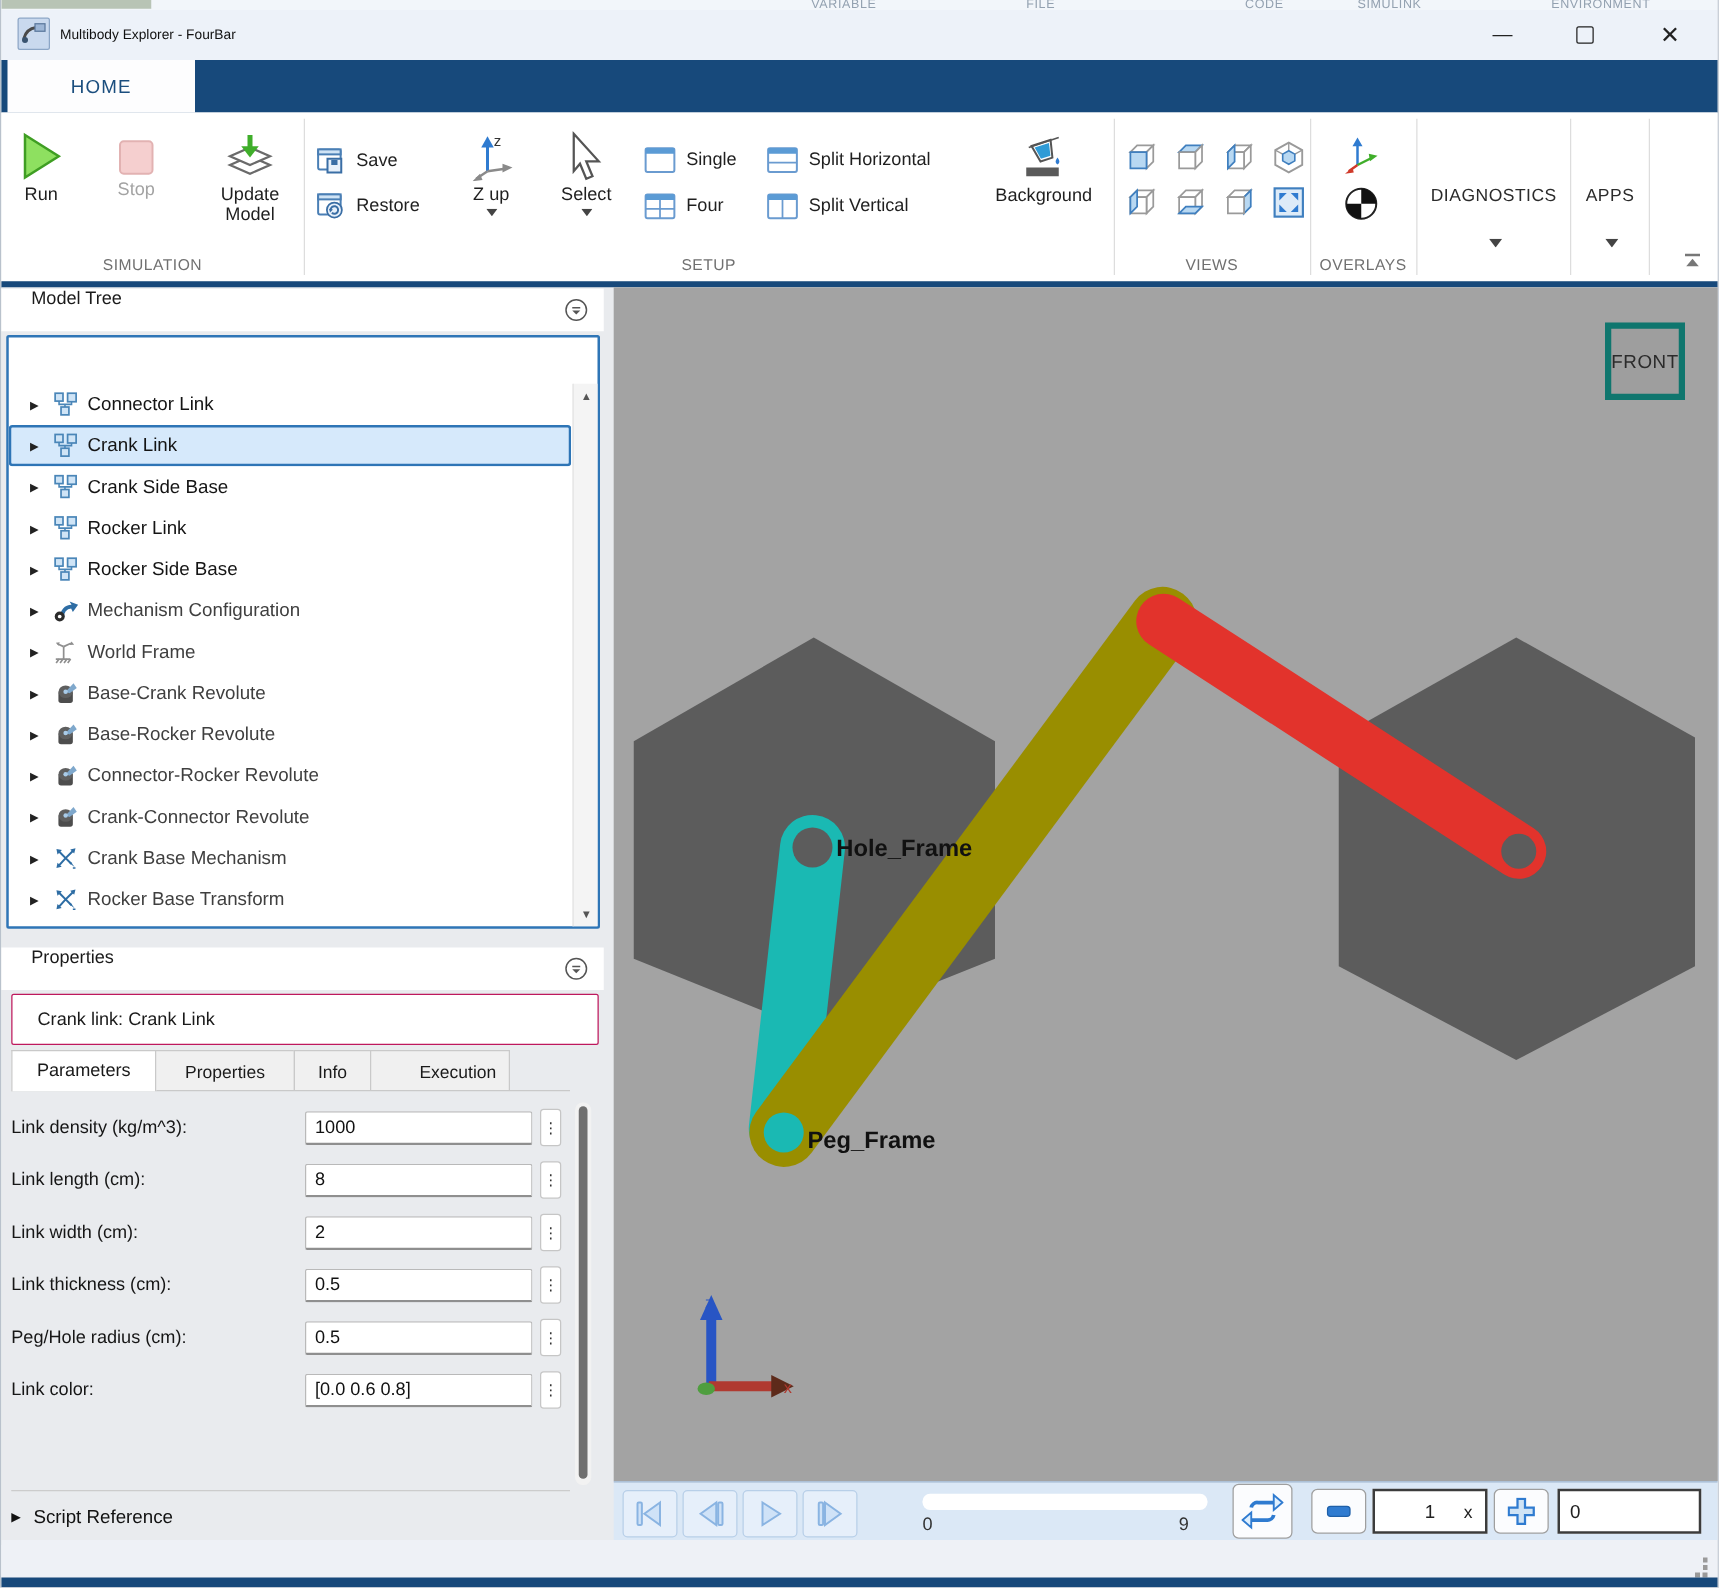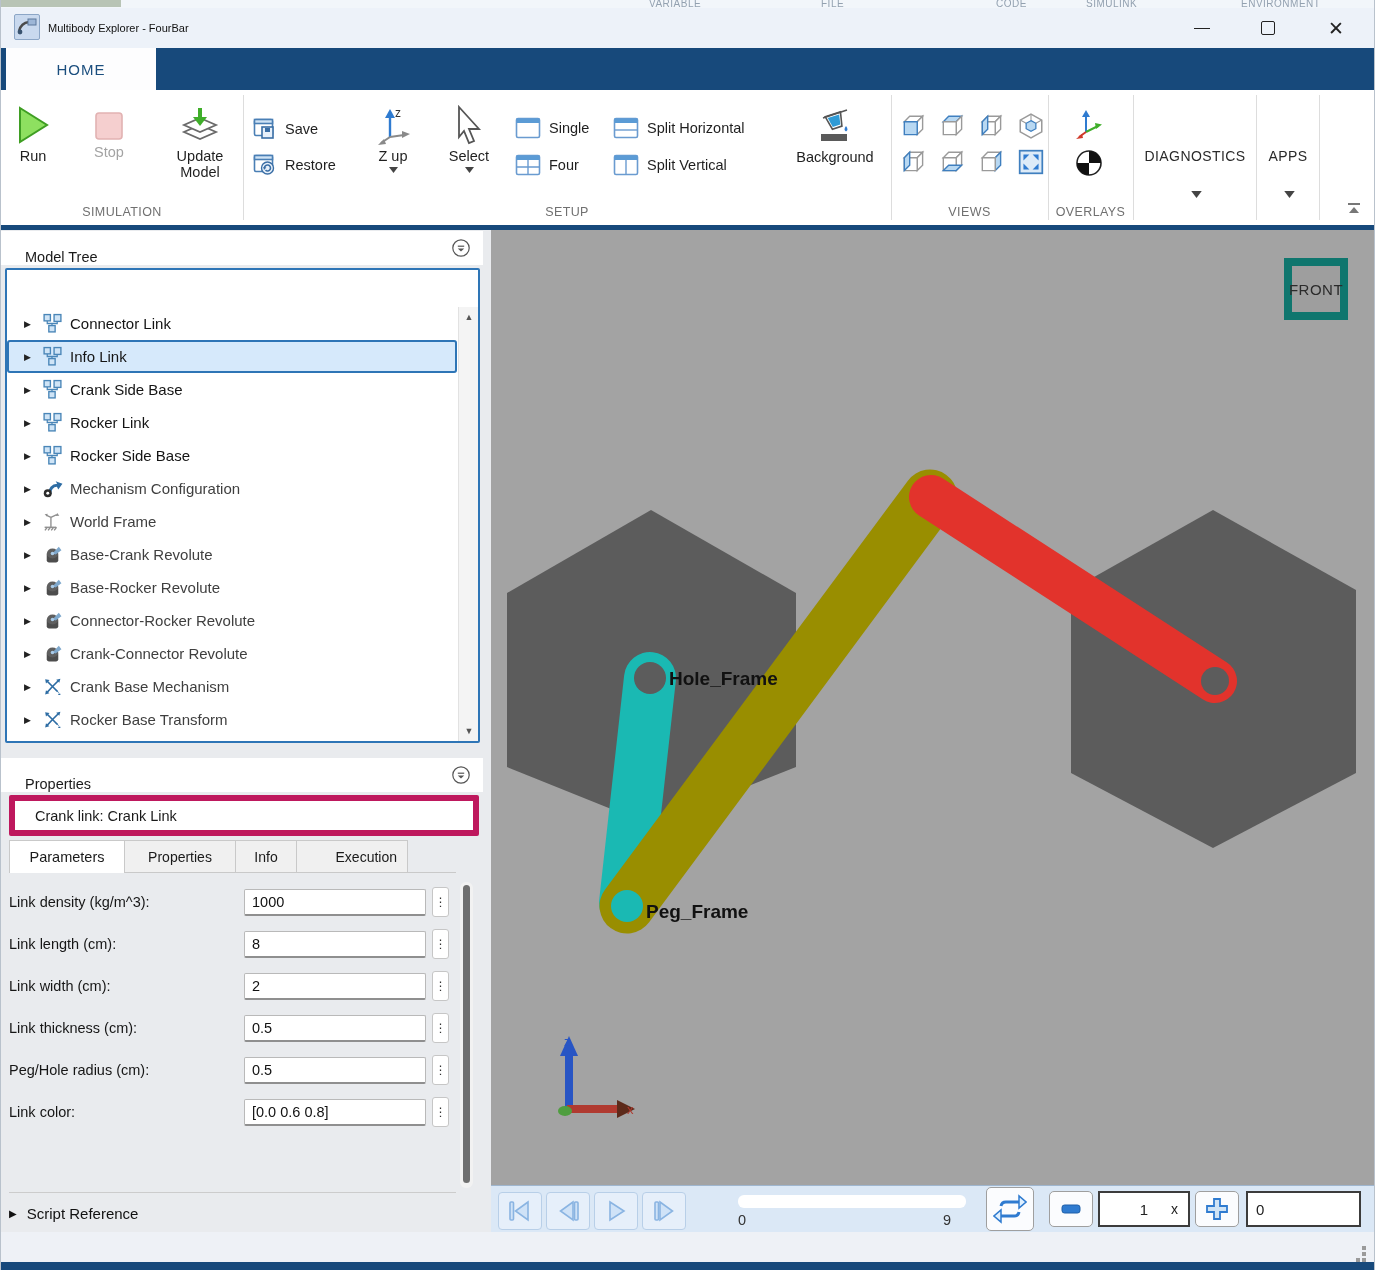--- a/index.html
+++ b/index.html
@@ -30,40 +30,40 @@
   .vsep{top:5px;height:125px;width:1px;background:#dddddd;}
   .seclabel{top:115px;font-size:12.5px;color:#707070;letter-spacing:.4px;text-align:center;}
   .tool{display:flex;flex-direction:column;align-items:center;gap:3px;font-size:14.5px;color:#1f1f1f;text-align:center;}
   .trow{display:flex;align-items:center;gap:8px;font-size:14.5px;color:#1f1f1f;}
   .caret{width:9px;height:6px;}
   .disabled{color:#a3a3a3;}
   .bigsec{display:flex;flex-direction:column;align-items:center;gap:27px;font-size:14px;color:#2b2b2b;letter-spacing:.4px;}
 
   
   #mainbg{left:0;top:230px;width:1375px;height:1002px;background:#e9ebee;}
-  .panelhdr{left:0;width:482px;height:34px;background:#ffffff;display:flex;align-items:flex-end;
+  .panelhdr{left:0;width:482px;height:34px;background:#ffffff;display:flex;align-items:flex-start;
             padding-left:24px;font-size:14.5px;color:#1a1a1a;}
   .hdrmenu{position:absolute;right:12px;top:7px;width:20px;height:20px;}
   #treebox{left:4px;top:268px;width:475px;height:475px;background:#fff;border:2px solid #2e75b6;border-radius:2px;}
   #rootrow{height:37px;border-bottom:1px solid #c9c9c9;display:flex;align-items:center;padding-left:12px;
            font-size:15.5px;font-weight:bold;color:#8f1d1d;position:relative;}
   #rootrow .rootline{position:absolute;right:20px;top:0;width:1px;height:37px;background:#d6d6d6;}
   #tree-rows{position:absolute;left:0;top:37px;right:21px;bottom:0;overflow:hidden;}
   .treerow{height:33px;display:flex;align-items:center;padding-left:17px;gap:7px;font-size:15px;color:#141414;}
   .treerow.muted .tlabel{color:#3f3f3f;}
   .treerow.selected{background:#d6e9fb;box-shadow:inset 0 0 0 2px #2e75b6;border-radius:3px;}
   .tri{font-size:9px;color:#222;width:11px;flex:none;}
   .ticon{width:21px;height:21px;flex:none;}
   .ticon svg{width:100%;height:100%;}
   #treescroll{position:absolute;top:37px;right:0;width:20px;bottom:0;background:#f4f4f4;border-left:1px solid #e2e2e2;}
   #treescroll .sarr{position:absolute;left:0;width:20px;height:20px;display:flex;align-items:center;justify-content:center;
                     font-size:9px;color:#555;}
   #treescroll .up{top:0;} #treescroll .dn{bottom:0;}
 
-  #selbox{left:8px;top:795px;width:470px;height:41px;background:#fff;border:6px solid #be185d;border-radius:2px;
+  #selbox{left:8px;top:795px;width:470px;height:41px;background:#fff;border:1px solid #be185d;border-radius:2px;
           display:flex;align-items:center;padding-left:20px;font-size:14.5px;color:#1a1a1a;}
   #tabsrow{left:8px;top:840px;width:447px;height:33px;display:flex;align-items:flex-end;border-bottom:1px solid #c9c9c9;}
   .ptab{height:32px;display:flex;align-items:center;justify-content:center;font-size:14px;color:#1a1a1a;
         background:#f0f0f0;border:1px solid #c9c9c9;border-bottom:none;margin-right:-1px;padding:0 10px;}
   .ptab.active{background:#fff;height:33px;margin-bottom:-1px;font-size:14.5px;}
 
   #prop-form{left:8px;top:881px;width:440px;}
   .frow{height:42px;display:flex;align-items:center;}
   .flabel{flex:1;font-size:14.5px;color:#161616;}
   .finput{width:182px;height:27px;background:#fff;border:1px solid #b9b9b9;border-bottom:2px solid #8f8f8f;
@@ -72,21 +72,21 @@
          display:flex;align-items:center;justify-content:center;font-size:12px;color:#333;}
   #propscroll{left:459px;top:882px;width:13px;height:306px;background:#f2f2f2;border-radius:6px;}
   #propthumb{position:absolute;left:3px;top:3px;width:7px;height:298px;background:#6f6f6f;border-radius:4px;}
   #propdivider{left:8px;top:1192px;width:447px;height:1px;background:#cccccc;}
   #scriptref{left:8px;top:1205px;display:flex;align-items:center;gap:10px;font-size:15px;color:#111;}
   #scriptref .tri2{font-size:10px;color:#111;}
   #leftbottom{left:0;top:1236px;width:482px;height:26px;background:#eef1f6;}
 
   
   #viewport{left:490px;top:230px;width:885px;height:955px;background:#a3a3a3;}
-  #frontbtn{left:793px;top:28px;width:64px;height:62px;border:8px solid #0f766e;background:#9e9e9e;
+  #frontbtn{left:793px;top:28px;width:64px;height:62px;border:5px solid #0f766e;background:#9e9e9e;
             display:flex;align-items:center;justify-content:center;font-size:15px;color:#2b2b2b;letter-spacing:.5px;}
 
   
   #playbar{left:490px;top:1185px;width:885px;height:47px;background:#dbe8f6;border-top:1px solid #9fb6cf;}
   .pbtn{position:absolute;top:6px;width:44px;height:38px;background:#e6effa;border:1px solid #b8cfe8;border-radius:4px;
         display:flex;align-items:center;justify-content:center;}
   #slidertrack{position:absolute;left:247px;top:9px;width:228px;height:13px;background:#fff;border-radius:6px;}
   .timelabel{position:absolute;top:26px;font-size:14.5px;color:#333;}
   #loopbtn{position:absolute;left:495px;top:1px;width:48px;height:44px;background:#fbfcfe;border:1px solid #9f9f9f;border-radius:5px;
            display:flex;align-items:center;justify-content:center;}
@@ -421,21 +421,21 @@
           <span class="ticon">
             <svg viewBox="0 0 20 20">
               <g fill="#cfe4f6" stroke="#4a86b8" stroke-width="1.3">
                 <rect x="2" y="1.5" width="6" height="6"></rect>
                 <rect x="11.5" y="1.5" width="6.5" height="6.5"></rect>
                 <rect x="6.5" y="12" width="6" height="6"></rect>
               </g>
               <path d="M5 7.5 v2.5 h9.5 V8 M9.5 10 v2" stroke="#4a86b8" fill="none" stroke-width="1.2"></path>
             </svg>
           </span>
-          <span class="tlabel">Info Link</span>
+          <span class="tlabel">Crank Link</span>
         </div>
         <div class="treerow">
           <span class="tri">▶</span>
           <span class="ticon">
             <svg viewBox="0 0 20 20">
               <g fill="#cfe4f6" stroke="#4a86b8" stroke-width="1.3">
                 <rect x="2" y="1.5" width="6" height="6"></rect>
                 <rect x="11.5" y="1.5" width="6.5" height="6.5"></rect>
                 <rect x="6.5" y="12" width="6" height="6"></rect>
               </g>

